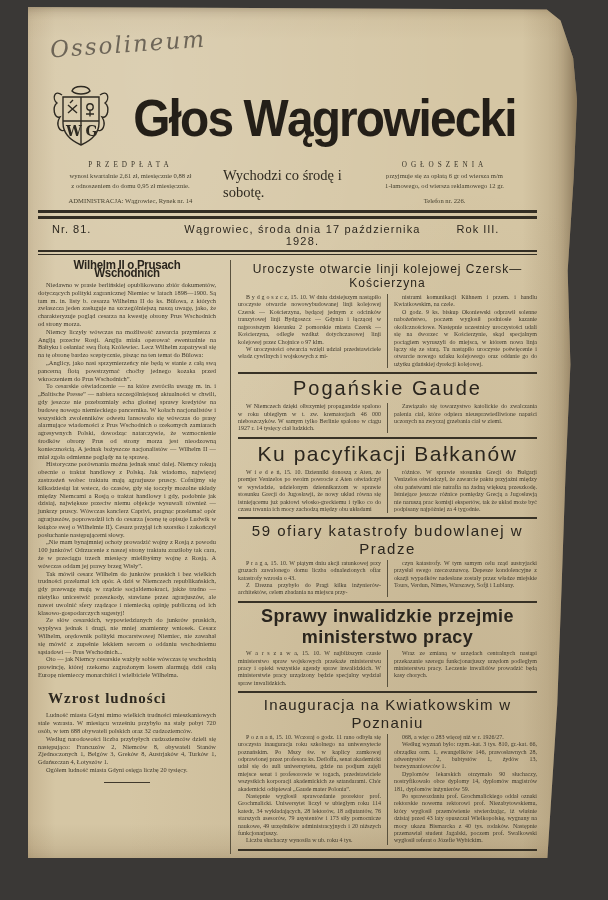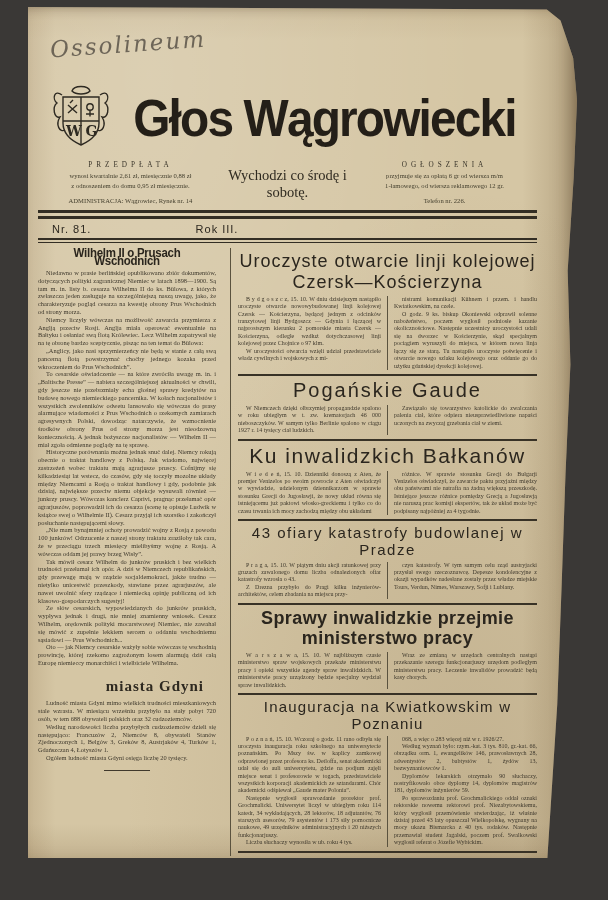--- a/index.html
+++ b/index.html
@@ -18,21 +18,21 @@
   .handwriting{position:absolute;top:24px;left:22px;font-family:"DejaVu Serif",serif;
     font-style:italic;font-size:23px;letter-spacing:2px;color:rgba(78,72,63,.78);
     transform:rotate(-4deg);}
   .masthead{display:flex;align-items:center;margin-top:76px;}
   .coat{flex:0 0 62px;margin-left:12px;}
   .mast-title{flex:1;text-align:center;font-family:"Liberation Sans",sans-serif;
     font-weight:700;font-size:52px;color:#241f18;letter-spacing:-2px;line-height:1;
     transform:scaleX(.92);transform-origin:center;white-space:nowrap;}
   .mast-info{display:flex;align-items:flex-end;margin-top:7px;}
   .mi-left,.mi-right{flex:0 0 185px;font-size:6.6px;line-height:1.5;text-align:center;color:#45402f;}
-  .mi-center{flex:1;text-align:center;font-size:14.5px;color:#2f2a20;padding-bottom:4px;}
+  .mi-center{flex:1;font-size:14.5px;color:#2f2a20;padding-bottom:4px;}
   .mi-head{letter-spacing:4px;font-size:7.2px;color:#3a352a;}
   .mi-admin,.mi-phone{margin-top:4px;border-top:1px solid rgba(70,62,45,.0);}
   .rule-band-top{border-top:3px solid #332e24;border-bottom:3px solid #332e24;height:3px;margin-top:5px;}
   .dateline{display:flex;align-items:baseline;font-family:"Liberation Sans",sans-serif;
     font-size:11px;color:#2d2820;padding:4px 14px 3px 14px;}
   .dl-issue{flex:0 0 120px;letter-spacing:1px;}
   .dl-date{flex:1;text-align:center;letter-spacing:1.2px;}
   .dl-year{flex:0 0 90px;text-align:center;letter-spacing:1px;}
   .rule-band-bottom{border-top:2px solid #332e24;border-bottom:1px solid #332e24;height:2px;margin-bottom:5px;}
   .page-body{display:flex;align-items:stretch;}
@@ -41,21 +41,21 @@
   .col-rightarea{flex:1;padding-left:7px;}
   .col-left p,.r-col p{margin:0;text-indent:8px;text-align:justify;color:#3e382c;}
   .lh1{font-family:"Liberation Sans",sans-serif;font-weight:700;font-size:12.5px;
     letter-spacing:-.3px;text-align:center;color:#2a251d;margin:2px 0 3px;transform:scaleX(.92);}
   .lh2{font-size:15px;font-weight:700;letter-spacing:1px;color:#2e2920;margin:10px 4px 4px;line-height:1.25;}
   .lh2 .l1{display:block;text-align:left;padding-left:6px;}
   .lh2 .l2{display:block;text-align:right;padding-right:8px;}
   .end-dash{width:46px;border-top:1px solid #40392c;margin:8px auto;}
   .r-headline{font-family:"Liberation Sans",sans-serif;font-weight:400;text-align:center;
     color:#2b261e;margin:3px 0 3px;line-height:1.15;}
-  .hl-1{font-size:18px;letter-spacing:1px;}
+  .hl-1{font-size:12px;letter-spacing:1px;}
   .hl-2{font-size:20px;letter-spacing:2px;}
   .hl-3{font-size:21px;letter-spacing:1.5px;}
   .hl-4{font-size:15px;letter-spacing:1.5px;}
   .hl-5{font-size:18px;font-weight:700;letter-spacing:.4px;}
   .hl-6{font-size:15px;letter-spacing:1.2px;}
   .r-cols{display:flex;font-size:6px;line-height:7.4px;}
   .r-col{flex:1;min-width:0;}
   .r-col2{border-left:1px solid #5a523e;padding-left:6px;margin-left:6px;}
   .art-rule{border-top:2px solid #383226;margin:4px 0 3px;}
   .paper::after{content:"";position:absolute;inset:0;pointer-events:none;
@@ -102,41 +102,42 @@
         <div class="mi-head">OGŁOSZENIA</div>
         <div>przyjmuje się za opłatą 6 gr od wiersza m/m</div>
         <div>1-łamowego, od wiersza reklamowego 12 gr.</div>
         <div class="mi-phone">Telefon nr. 226.</div>
       </div>
     </div>
 
     <div class="rule-band-top"></div>
     <div class="dateline">
       <span class="dl-issue">Nr. 81.</span>
+      <span class="dl-date">Wągrowiec, środa dnia 17 października 1928.</span>
       <span class="dl-year">Rok III.</span>
     </div>
     <div class="rule-band-bottom"></div>
 
     <div class="page-body">
 
       <div class="col-left">
         <h2 class="lh1">Wilhelm II o Prusach Wschodnich</h2>
         <div>
             <p>Niedawno w prasie berlińskiej opublikowano zbiór dokumentów, dotyczących polityki zagranicznej Niemiec w latach 1898—1900. Są tam m. in. listy b. cesarza Wilhelma II do ks. Bülowa, z których zwłaszcza jeden zasługuje na szczególniejszą naszą uwagę, jako, że charakteryzuje pogląd cesarza na kwestję obrony Prus Wschodnich od strony morza.</p>
             <p>Niemcy liczyły wówczas na możliwość zawarcia przymierza z Anglją przeciw Rosji. Anglja miała operować ewentualnie na Bałtyku i osłaniać swą flotą Królewiec. Lecz Wilhelm zapatrywał się na tę obronę bardzo sceptycznie, pisząc na ten temat do Bülowa:</p>
             <p>„Anglicy, jako nasi sprzymierzeńcy nie będą w stanie z całą swą pancerną flotą powstrzymać choćby jednego kozaka przed wkroczeniem do Prus Wschodnich”.</p>
             <p>To cesarskie oświadczenie — na które zwróciła uwagę m. in. i „Baltische Presse” — nabiera szczególniejszej aktualności w chwili, gdy jeszcze nie przebrzmiały echa głośnej sprawy kredytów na budowę nowego niemieckiego pancernika. W kołach nacjonalistów i wszystkich zwolenników odwetu lansowało się wówczas do prasy alarmujące wiadomości z Prus Wschodnich o rzekomych zamiarach agresywnych Polski, dowodząc natarczywie, że wzmocnienie środków obrony Prus od strony morza jest nieodzowną koniecznością. A jednak bożyszcze nacjonalistów — Wilhelm II — miał zgoła odmienne poglądy na tę sprawę.</p>
             <p>Historyczne porównania można jednak snuć dalej. Niemcy rokują obecnie o traktat handlowy z Polską. Jak wiadomo, najwięcej zastrzeżeń wobec traktatu mają agrarjusze pruscy. Cofnijmy się kilkadziesiąt lat wstecz, do czasów, gdy się toczyły mozolne układy między Niemcami a Rosją o traktat handlowy i gdy, podobnie jak dzisiaj, największe przeciw niemu objekcje wysuwali również — junkrzy pruscy. Wówczas kanclerz Caprivi, pragnąc przełamać opór agrarjuszów, poprowadził ich do cesarza (scenę tę opisuje Ludwik w książce swej o Wilhelmie II). Cesarz przyjął ich szorstko i zakończył posłuchanie następującemi słowy.</p>
             <p>„Nie mam bynajmniej ochoty prowadzić wojny z Rosją z powodu 100 junkrów! Odrzucenie z naszej strony traktatu zraziłoby tak cara, że w przeciągu trzech miesięcy mielibyśmy wojnę z Rosją. A wówczas oddam jej prawy brzeg Wisły”.</p>
             <p>Tak mówił cesarz Wilhelm do junkrów pruskich i bez wielkich trudności przełamał ich opór. A dziś w Niemczech republikańskich, gdy przewagę mają w rządzie socjaldemokraci, jakże trudno — nietylko unicestwić przeszkody, stawiane przez agrarjuszów, ale nawet uwolnić sfery rządzące i niemiecką opinję publiczną od ich klasowo-gospodarczych sugestyj!</p>
             <p>Ze słów cesarskich, wypowiedzianych do junkrów pruskich, wypływa jednak i drugi, nie mniej znamienny wniosek. Cesarz Wilhelm, orędownik polityki mocarstwowej Niemiec, nie zawahał się mówić z zupełnie lekkiem sercem o oddaniu wschodniemu sąsiadowi — Prus Wschodnich...</p>
             <p>Oto — jak Niemcy cesarskie ważyły sobie wówczas tę wschodnią prowincję, której rzekomo zagrożonym losem alarmują dziś całą Europę niemieccy monarchiści i wielbiciele Wilhelma.</p>
           </div>
         <h2 class="lh2">
-          <span class="l2">miasta Gdyni</span>
+          <span class="l1">Wzrost ludności</span>
         </h2>
         <div>
             <p>Ludność miasta Gdyni mimo wielkich trudności mieszkaniowych stale wzrasta. W miesiącu wrześniu przybyło na stały pobyt 720 osób, w tem 688 obywateli polskich oraz 32 cudzoziemców.</p>
             <p>Według narodowości liczba przybyłych cudzoziemców dzieli się następująco: Francuzów 2, Niemców 8, obywateli Stanów Zjednoczonych 1, Belgów 3, Greków 8, Austrjaków 4, Turków 1, Gdańszczan 4, Łotyszów 1.</p>
             <p>Ogółem ludność miasta Gdyni osięga liczbę 20 tysięcy.</p>
           </div>
         <div class="end-dash"></div>
       </div>
 
       <div class="col-rightarea">
@@ -160,33 +161,33 @@
               <div class="r-col">
                 <p>W Niemczech dzięki olbrzymiej propagandzie spalono w roku ubiegłym w t. zw. krematorjach 46 000 nieboszczyków.  W samym tylko Berlinie spalono w ciągu 1927 r. 14 tysięcy ciał ludzkich.</p>
               </div>
               <div class="r-col r-col2">
                 <p>Zawiązało się towarzystwo katolickie do zwalczania palenia ciał, które odpiera nieusprawiedliwione napaści uczonych na zwyczaj grzebania ciał w ziemi.</p>
               </div>
             </div>
           </section>
           <div class="art-rule"></div>
           <section>
-            <h2 class="r-headline hl-3">Ku inwalidzkich Bałkanów</h2>
+            <h2 class="r-headline hl-3">Ku pacyfikacji Bałkanów</h2>
             <div class="r-cols">
               <div class="r-col">
                 <p>W i e d e ń, 15. 10.  Dzienniki donoszą z Aten, że premjer Venizelos po swoim powrocie z Aten oświadczył w wywiadzie, udzielonym dziennikarzom w sprawie stosunku Grecji do Jugosławji, że nowy układ równa się istniejącemu już paktowi włosko-greckiemu i tylko co do czasu trwania ich mocy zachodzą między obu układami</p>
               </div>
               <div class="r-col r-col2">
                 <p>różnice.  W sprawie stosunku Grecji do Bułgarji Venizelos oświadczył, że zawarcie paktu przyjaźni między obu państwami nie natrafia na żadną większą przeszkodę. Istniejące jeszcze różnice pomiędzy Grecją a Jugosławją nie naruszą prac komisji ekspertów, tak że układ może być podpisany najpóźniej za 4 tygodnie.</p>
               </div>
             </div>
           </section>
           <div class="art-rule"></div>
           <section>
-            <h2 class="r-headline hl-4">43 ofiary katastrofy budowlanej w Pradze</h2>
+            <h2 class="r-headline hl-4">59 ofiary katastrofy budowlanej w Pradze</h2>
             <div class="r-cols">
               <div class="r-col">
                 <p>P r a g a, 15. 10.  W piątym dniu akcji ratunkowej przy gruzach zawalonego domu liczba odnalezionych ofiar katastrofy wzrosła o 43.</p>
                 <p>Z Drezna przybyło do Pragi kilku inżynierów-architektów, celem zbadania na miejscu przy-</p>
               </div>
               <div class="r-col r-col2">
                 <p>czyn katastrofy.  W tym samym celu rząd austryjacki przysłał swego rzeczoznawcę.  Depesze kondolencyjne z okazji wypadków nadesłane zostały przez władze miejskie Tours, Verdun, Nimes, Warszawy, Sofji i Lublany.</p>
               </div>
             </div>
           </section>

